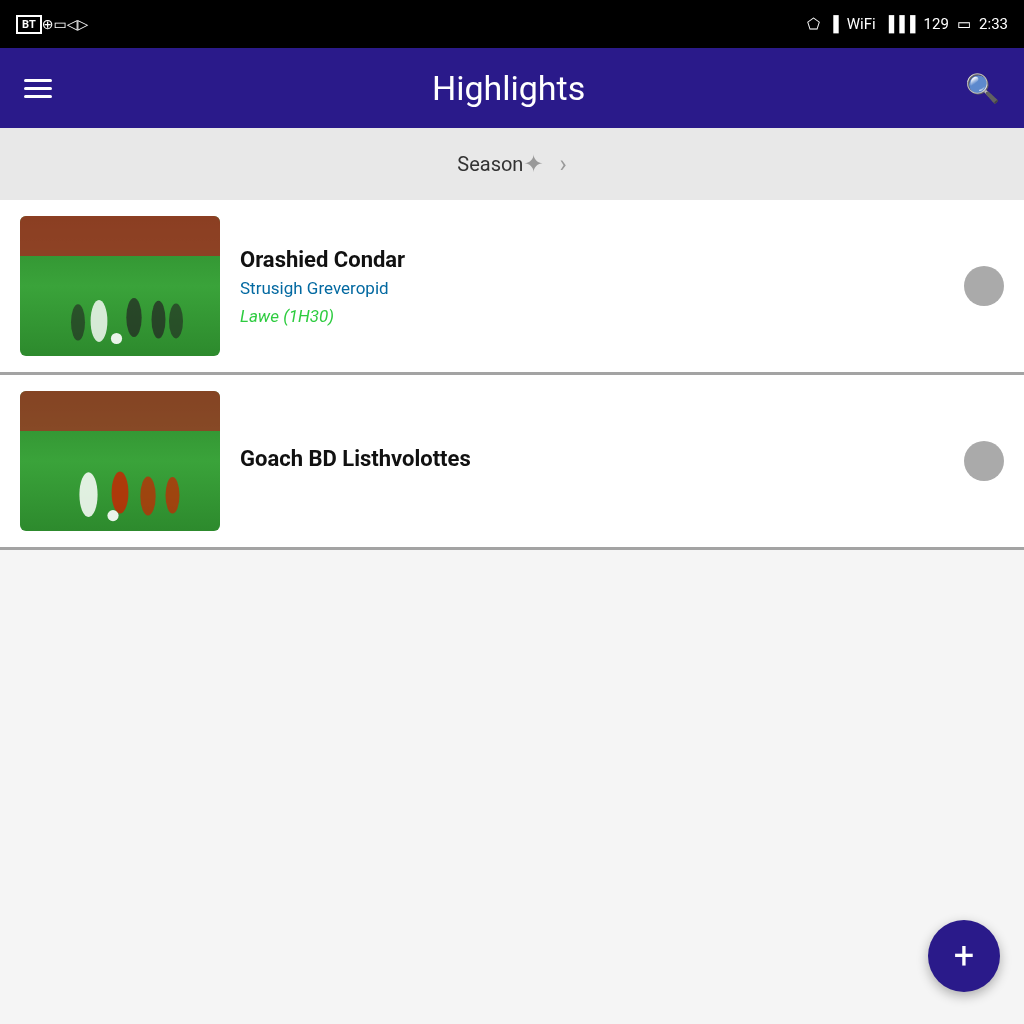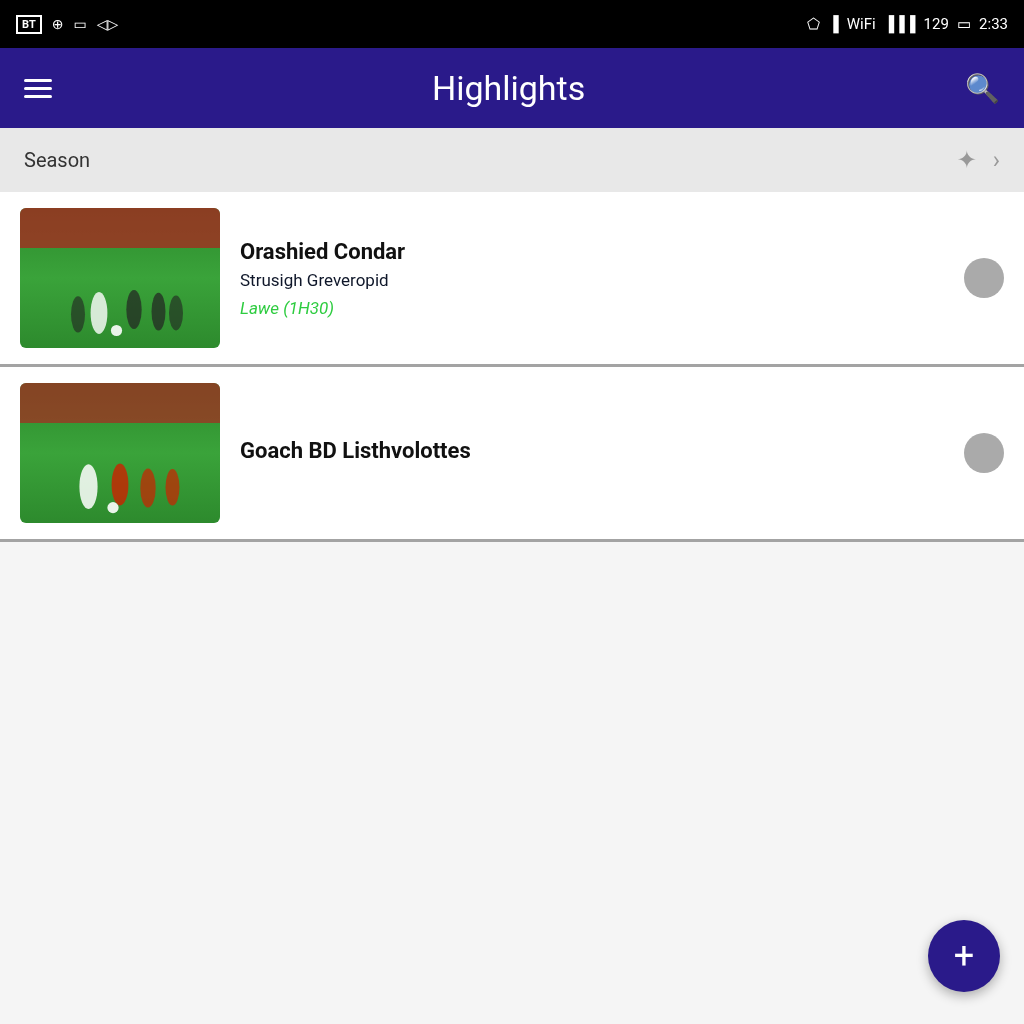--- a/index.html
+++ b/index.html
@@ -18,21 +18,20 @@
       height: 48px;
       display: flex;
       align-items: center;
       justify-content: space-between;
       padding: 0 16px;
       font-size: 14px;
     }
     .status-bar-left {
       display: flex;
       align-items: center;
-      gap: 10px;
     }
     .status-bar-right {
       display: flex;
       align-items: center;
       gap: 8px;
       font-size: 15px;
     }
 
     
     .bt-icon {
@@ -72,24 +71,24 @@
     }
     .search-icon {
       color: #fff;
       font-size: 28px;
       cursor: pointer;
     }
 
     
     .season-bar {
       background: #e8e8e8;
-      height: 64px;
-      display: flex;
-      align-items: center;
-      justify-content: space-between;
+      height: 72px;
+      display: flex;
+      align-items: center;
+      justify-content: center;
       padding: 0 24px;
     }
     .season-label {
       font-size: 20px;
       color: #333;
     }
     .season-controls {
       display: flex;
       align-items: center;
       gap: 16px;
@@ -132,21 +131,21 @@
       padding-right: 60px;
     }
     .video-title {
       font-size: 22px;
       font-weight: bold;
       color: #111;
       margin-bottom: 6px;
     }
     .video-subtitle {
       font-size: 17px;
-      color: #0f172a;
+      color: #0369a1;
       margin-bottom: 8px;
     }
     .video-duration {
       font-size: 17px;
       color: #2ecc40;
       font-style: italic;
     }
 
     .video-more-btn {
       position: absolute;

